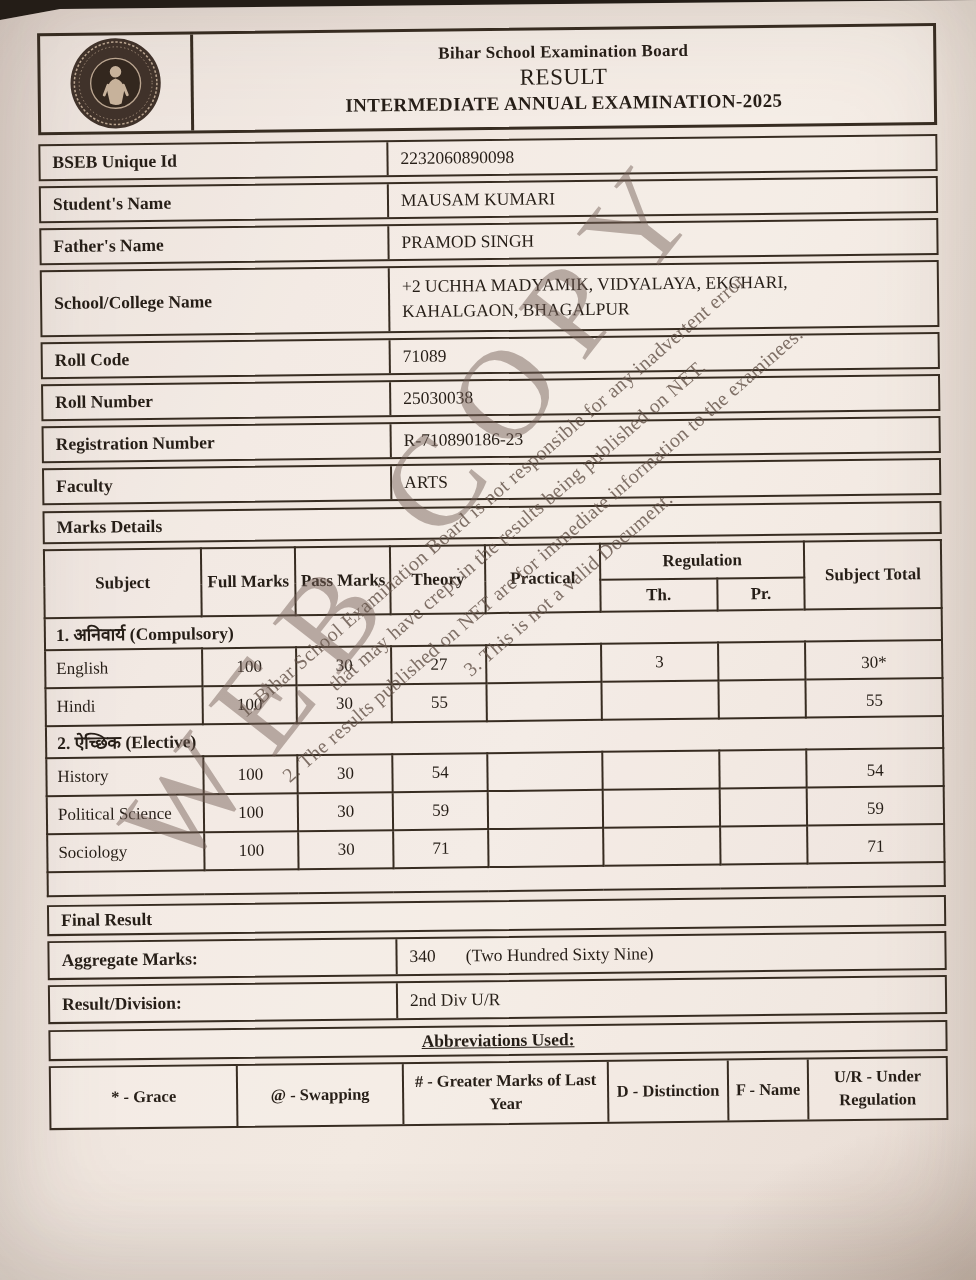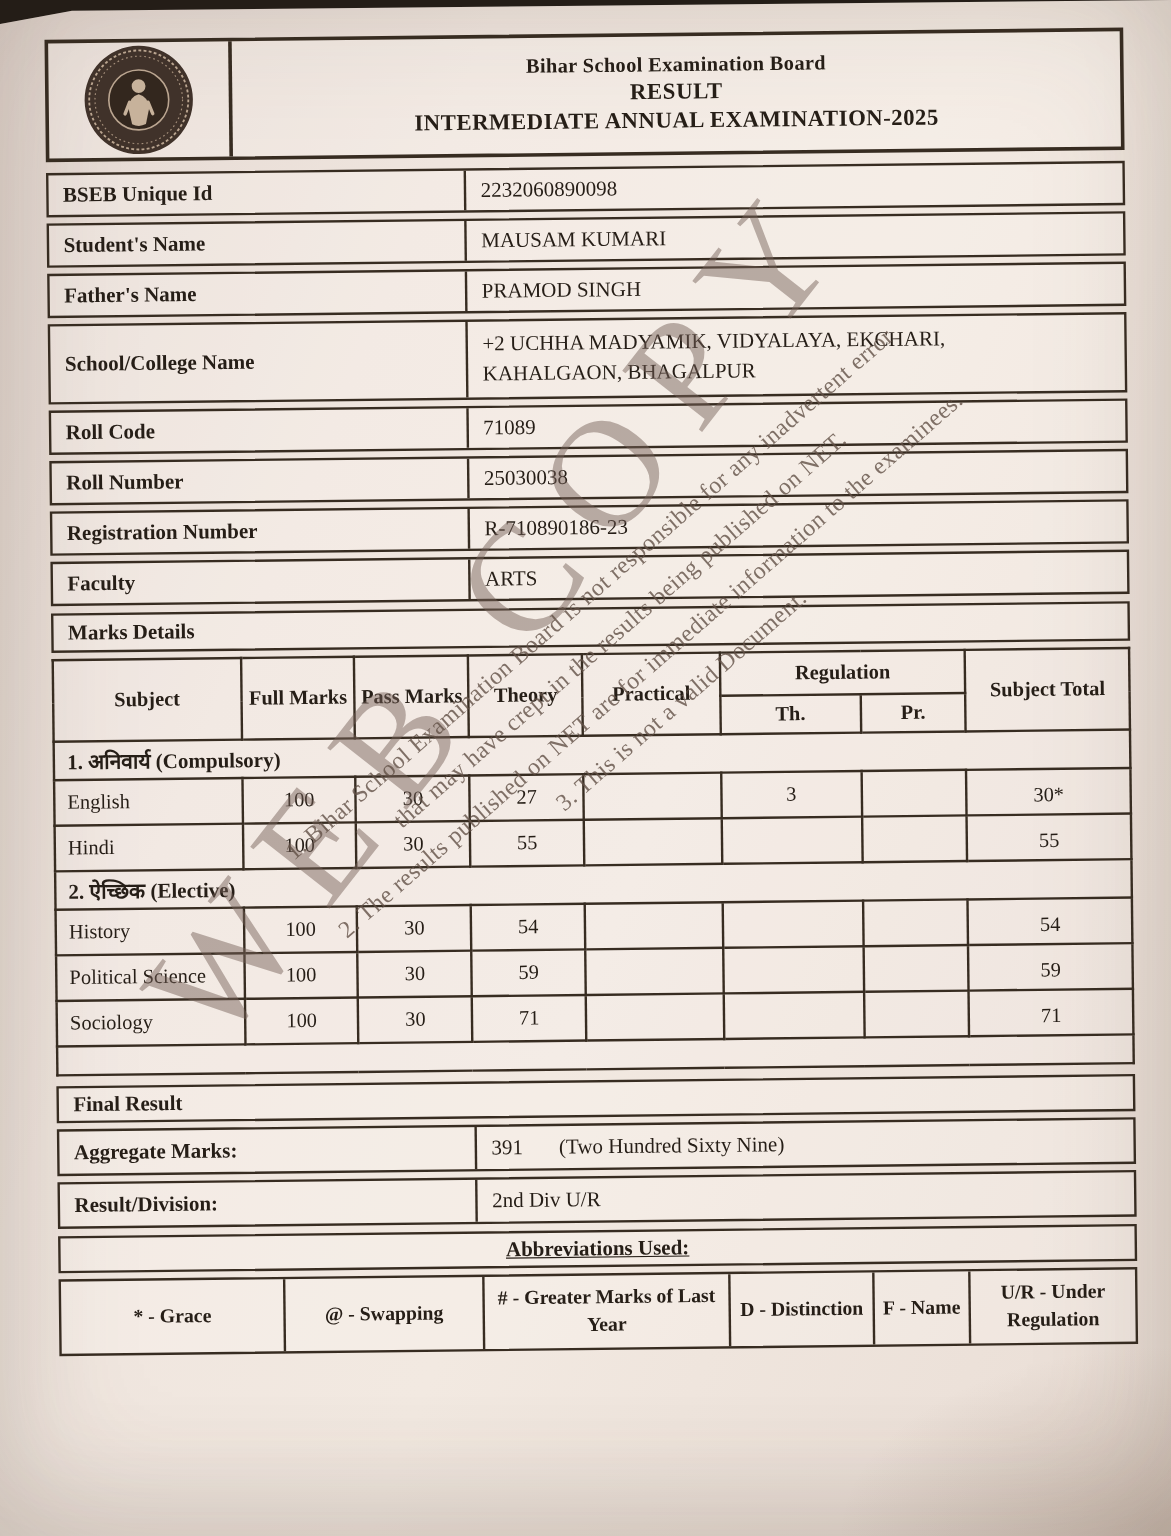--- a/index.html
+++ b/index.html
@@ -26,21 +26,21 @@
   .box{
     border:2.5px solid #372c21;
     background:rgba(255,252,248,.25);
     box-sizing:border-box;
   }
   
   .header-box{display:flex;height:102px;margin-bottom:9px;border-width:3px;}
   .logo-cell{width:150px;border-right:3px solid #372c21;display:flex;align-items:center;justify-content:center;}
   .title-cell{flex:1;display:flex;flex-direction:column;align-items:center;justify-content:center;gap:2px;}
   .t1{font-weight:bold;font-size:17px;letter-spacing:.3px;}
-  .t2{font-weight:bold;font-size:19px;letter-spacing:.5px;}
+  .t2{font-weight:normal;font-size:23px;letter-spacing:.5px;}
   .t3{font-weight:bold;font-size:19px;letter-spacing:.4px;}
   
   .info-row{display:flex;margin-top:5px;min-height:37px;align-items:stretch;}
   .info-row .lbl{
     width:346px;box-sizing:border-box;padding:6px 4px 6px 12px;
     font-weight:bold;font-size:17.5px;display:flex;align-items:center;
   }
   .info-row .val{
     flex:1;border-left:2.5px solid #372c21;box-sizing:border-box;
     padding:6px 10px 6px 12px;font-size:17.5px;display:flex;align-items:center;
@@ -252,21 +252,21 @@
     </tr>
   </tbody>
     </table>
 
   <div class="box section-row" style="margin-top:8px;min-height:31px;">Final Result</div>
 
   <div class="box info-row" style="min-height:39px;">
     <div class="lbl">Aggregate Marks:</div>
     <div class="val">
       <span class="fr-val">
-        <span>391</span>
+        <span>340</span>
         <span>(Two Hundred Sixty Nine)</span>
       </span>
     </div>
   </div>
   <div class="box info-row" style="min-height:39px;">
     <div class="lbl">Result/Division:</div>
     <div class="val">2nd Div U/R</div>
   </div>
 
   <div class="box abbrev-title-box">

